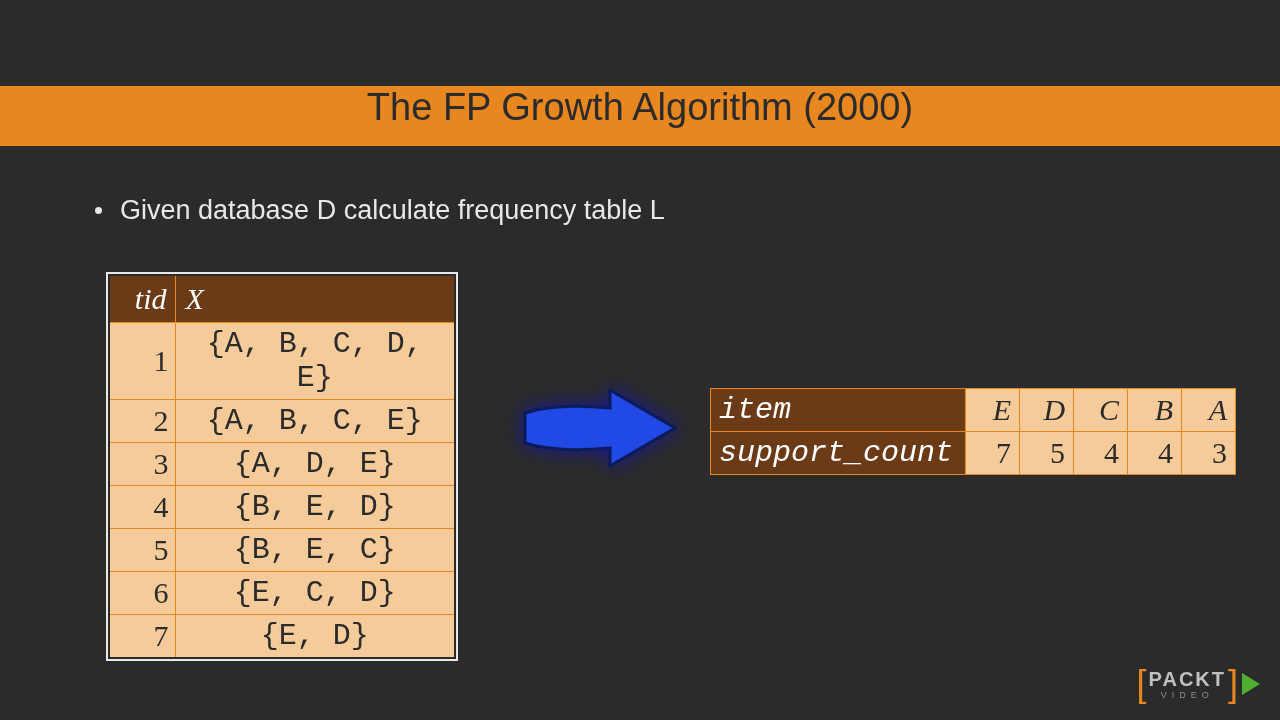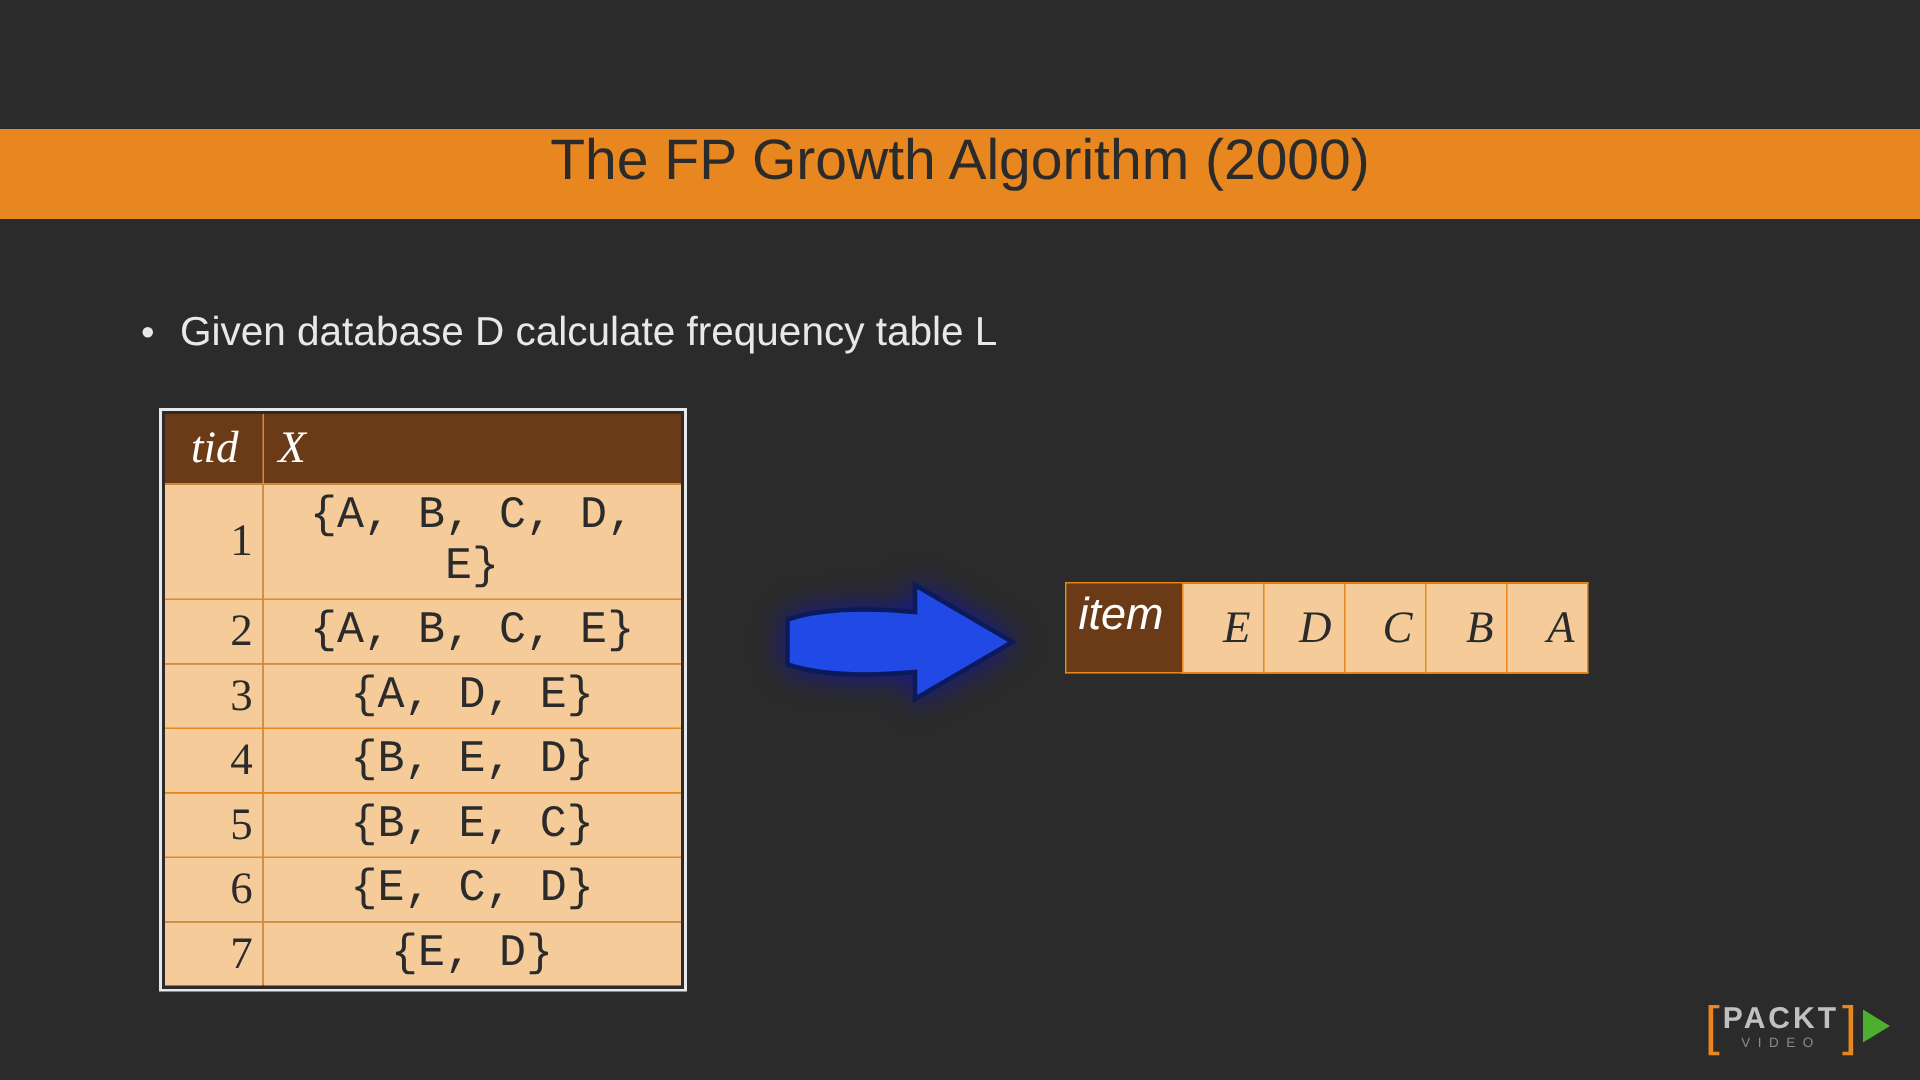--- a/index.html
+++ b/index.html
@@ -22,21 +22,21 @@
     align-items: flex-start;
     justify-content: center;
   }
   .title-text {
     color: #2b2b2b;
     font-size: 38px;
     font-weight: 400;
   }
   .bullet-row {
     position: absolute;
-    top: 206px;
+    top: 195px;
     left: 95px;
     display: flex;
     align-items: center;
     gap: 18px;
   }
   .bullet-dot {
     width: 7px;
     height: 7px;
     border-radius: 50%;
     background: #e8e8e8;
@@ -61,21 +61,21 @@
     background: #6b3b17;
     color: #fff;
     font-style: italic;
     font-family: Georgia, "Times New Roman", serif;
     font-size: 30px;
     font-weight: normal;
     text-align: left;
     padding: 6px 8px 6px 10px;
     border: 1px solid #e8861f;
   }
-  .db-table th:first-child { text-align: center; margin-top: 10px; }
+  .db-table th:first-child { text-align: right; margin-top: 10px; }
   .db-table td {
     background: #f5cb9a;
     color: #2b2b2b;
     font-family: Georgia, "Times New Roman", serif;
     font-size: 30px;
     padding: 4px 8px;
     border: 1px solid #e8861f;
   }
   .db-table td.tid { text-align: right; padding-right: 6px; }
   .db-table td.x   { text-align: center; font-family: Liberation Mono, monospace; }
@@ -90,25 +90,25 @@
   .freq-table {
     position: absolute;
     top: 388px;
     left: 710px;
     border-collapse: collapse;
   }
   .freq-table th {
     background: #6b3b17;
     color: #fff;
     font-style: italic;
-    font-family: Liberation Sans, sans-serif;
+    font-family: Liberation Mono, monospace;
     font-size: 30px;
     font-weight: normal;
     text-align: left;
-    padding: 4px 12px 21px 8px;
+    padding: 4px 12px 4px 8px;
     border: 1px solid #e8861f;
   }
   .freq-table td {
     background: #f5cb9a;
     color: #2b2b2b;
     font-family: Georgia, "Times New Roman", serif;
     font-size: 30px;
     padding: 4px 0;
     text-align: right;
     border: 1px solid #e8861f;
@@ -198,20 +198,28 @@
 <table class="freq-table">
   <tbody>
       <tr>
     <th>item</th>
     <td>E</td>
     <td>D</td>
     <td>C</td>
     <td>B</td>
     <td>A</td>
   </tr>
+  <tr>
+    <th>support_count</th>
+    <td>7</td>
+    <td>5</td>
+    <td>4</td>
+    <td>4</td>
+    <td>3</td>
+  </tr>
 </tbody>
   </table>
 
 <div class="logo">
   <span class="brk">[</span>
   <span class="inner">
     <span class="packt">PACKT</span>
     <span class="video">VIDEO</span>
   </span>
   <span class="brk">]</span>

